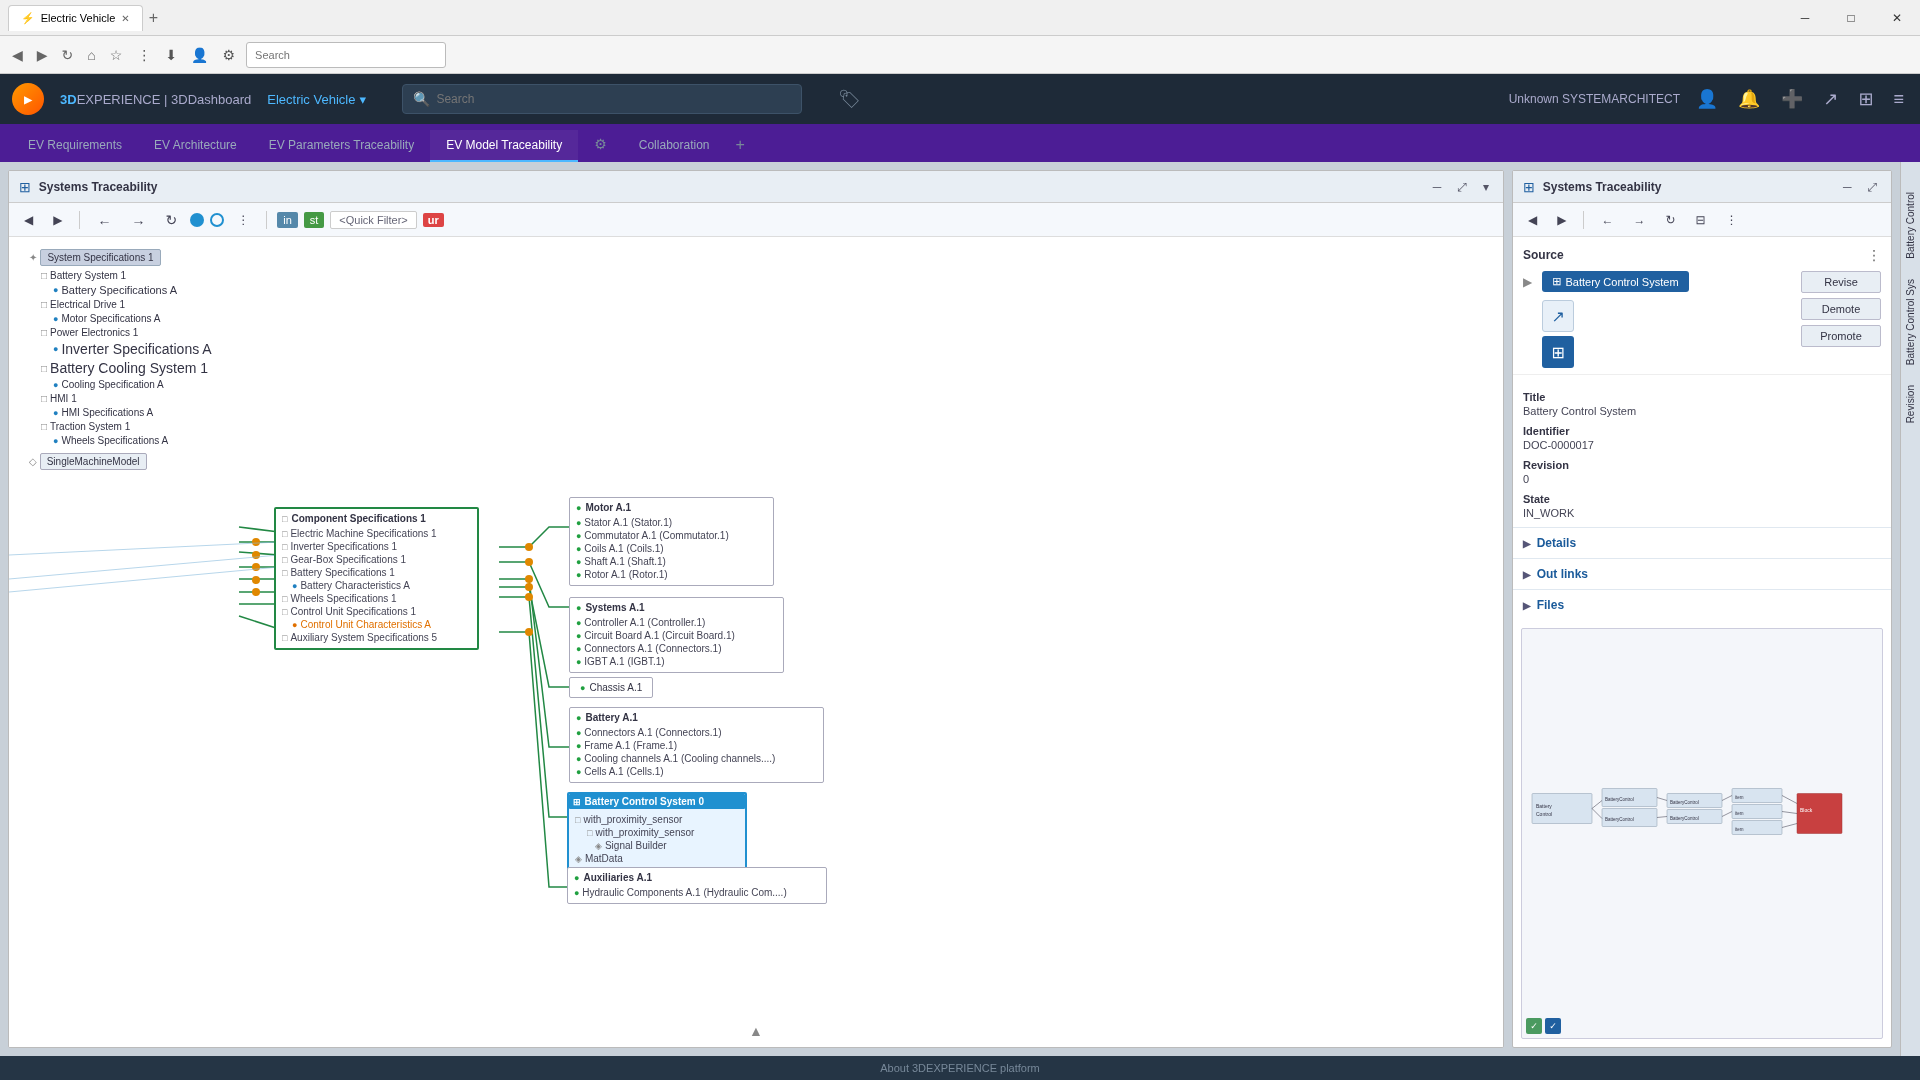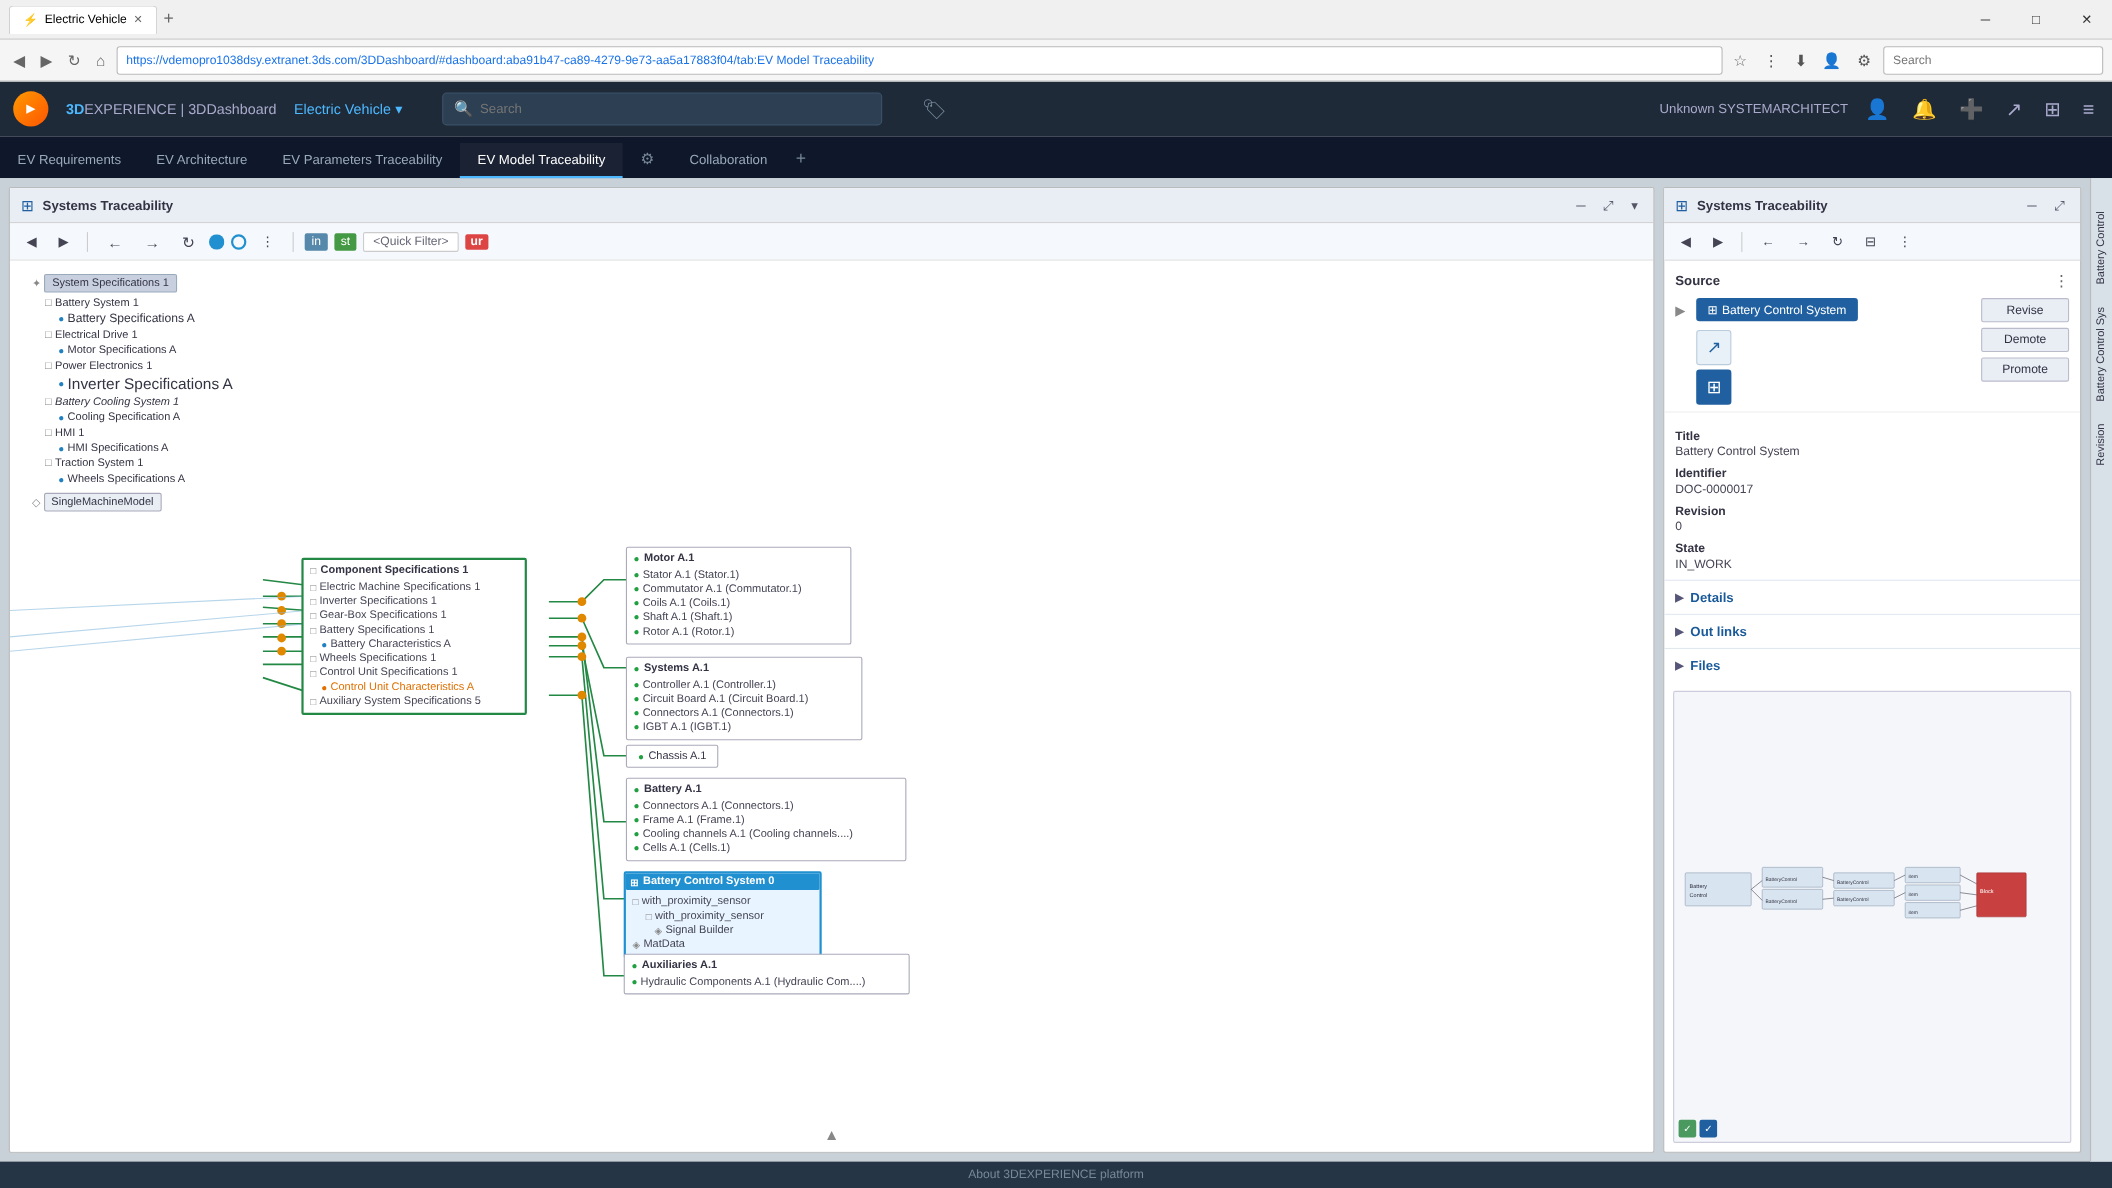--- a/index.html
+++ b/index.html
@@ -24,21 +24,21 @@
     .app-logo { width: 32px; height: 32px; border-radius: 50%; background: linear-gradient(135deg, #f90, #f50); display: flex; align-items: center; justify-content: center; color: white; font-weight: bold; font-size: 14px; }
     .app-title-dropdown { color: #4db8ff; font-size: 13px; cursor: pointer; display: flex; align-items: center; gap: 4px; }
     .header-search { flex: 1; max-width: 400px; height: 30px; background: #2d3f52; border: 1px solid #3d5268; border-radius: 4px; display: flex; align-items: center; padding: 0 10px; gap: 6px; margin: 0 20px; }
     .header-search input { background: none; border: none; color: #aac; font-size: 12px; outline: none; flex: 1; }
     .header-search-icon { color: #778899; font-size: 14px; }
     .bookmark-icon { color: #778899; font-size: 18px; cursor: pointer; }
     .header-right { margin-left: auto; display: flex; align-items: center; gap: 12px; color: #aac; font-size: 12px; }
     .header-action-btn { background: none; border: none; color: #aac; font-size: 18px; cursor: pointer; padding: 4px; }
 
     
-    .nav-tabs-bar { background: #0f172a; height: 38px; display: flex; align-items: flex-end; }
+    .nav-tabs-bar { background: #4c1d95; height: 38px; display: flex; align-items: flex-end; padding-left: 12px; }
     .nav-tab { padding: 8px 16px; color: #99aabb; font-size: 12px; cursor: pointer; border-bottom: 2px solid transparent; white-space: nowrap; }
     .nav-tab.active { color: white; border-bottom: 2px solid #4db8ff; background: rgba(255,255,255,0.05); }
     .nav-tab-add { padding: 8px 10px; color: #778899; cursor: pointer; font-size: 16px; }
 
     
     .main-content { display: flex; height: calc(1080px - 36px - 38px - 50px - 38px - 24px); background: #c8d0d8; }
 
     
     .left-panel { flex: 1; margin: 8px 4px 8px 8px; background: white; border: 1px solid #bbb; border-radius: 2px; position: relative; overflow: hidden; }
     .panel-header { background: #e8eef4; border-bottom: 1px solid #ccc; height: 32px; display: flex; align-items: center; padding: 0 10px; gap: 8px; }
@@ -92,21 +92,20 @@
       <button class="win-ctrl">─</button>
       <button class="win-ctrl">□</button>
       <button class="win-ctrl close">✕</button>
     </div>
   </div>
   <div class="browser-nav">
     <button class="nav-btn">◀</button>
     <button class="nav-btn">▶</button>
     <button class="nav-btn">↻</button>
     <button class="nav-btn">⌂</button>
-    <input class="url-bar" type="text" value="https://vdemopro1038dsy.extranet.3ds.com/3DDashboard/#dashboard:aba91b47-ca89-4279-9e73-aa5a17883f04/tab:EV Model Traceability" style="">
     <button class="nav-btn">☆</button>
     <div class="browser-icons">
       <button class="browser-icon-btn">⋮</button>
       <button class="browser-icon-btn">⬇</button>
       <button class="browser-icon-btn">👤</button>
       <button class="browser-icon-btn">⚙</button>
     </div>
     <input class="search-bar-top" type="text" placeholder="Search" style="">
   </div>
 </div>
@@ -247,21 +246,21 @@
           <span style="color:#888;font-size:10px;">□</span>
           <span style="font-size:10px;color:#334;">Power Electronics 1</span>
         </div>
         <div style="margin-left:24px;padding:1px 0;display:flex;align-items:center;gap:3px;">
           <span style="color:#2080c0;font-size:9px;">●</span>
           <span style="font-size:14px;color:#334;">Inverter Specifications A</span>
         </div>
 
         <div style="margin-left:12px;padding:2px 0;display:flex;align-items:center;gap:3px;">
           <span style="color:#888;font-size:10px;">□</span>
-          <span style="font-size:10px;color:#334;font-style:italic;">Battery Cooling System 1</span>
+          <span style="font-size:14px;color:#334;">Battery Cooling System 1</span>
         </div>
         <div style="margin-left:24px;padding:1px 0;display:flex;align-items:center;gap:3px;">
           <span style="color:#2080c0;font-size:9px;">●</span>
           <span style="font-size:10px;color:#334;">Cooling Specification A</span>
         </div>
 
         <div style="margin-left:12px;padding:2px 0;display:flex;align-items:center;gap:3px;">
           <span style="color:#888;font-size:10px;">□</span>
           <span style="font-size:10px;color:#334;">HMI 1</span>
         </div>

